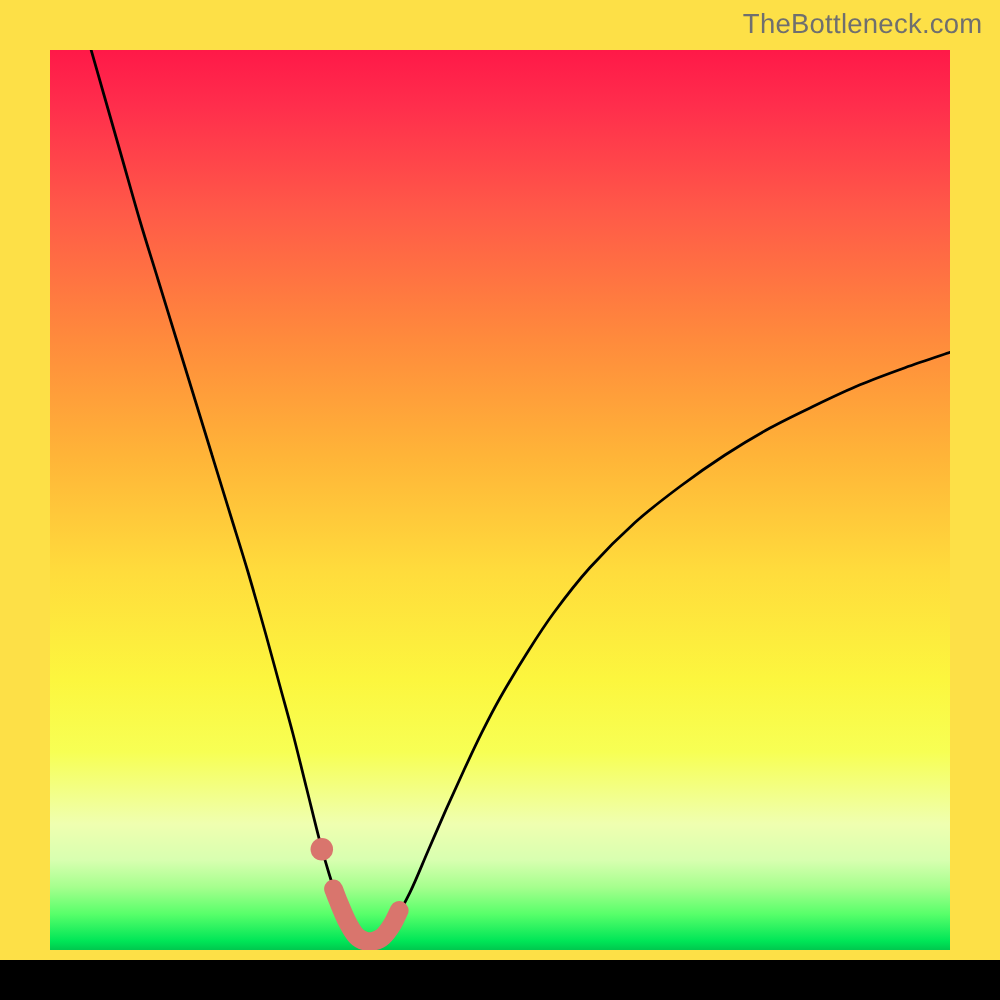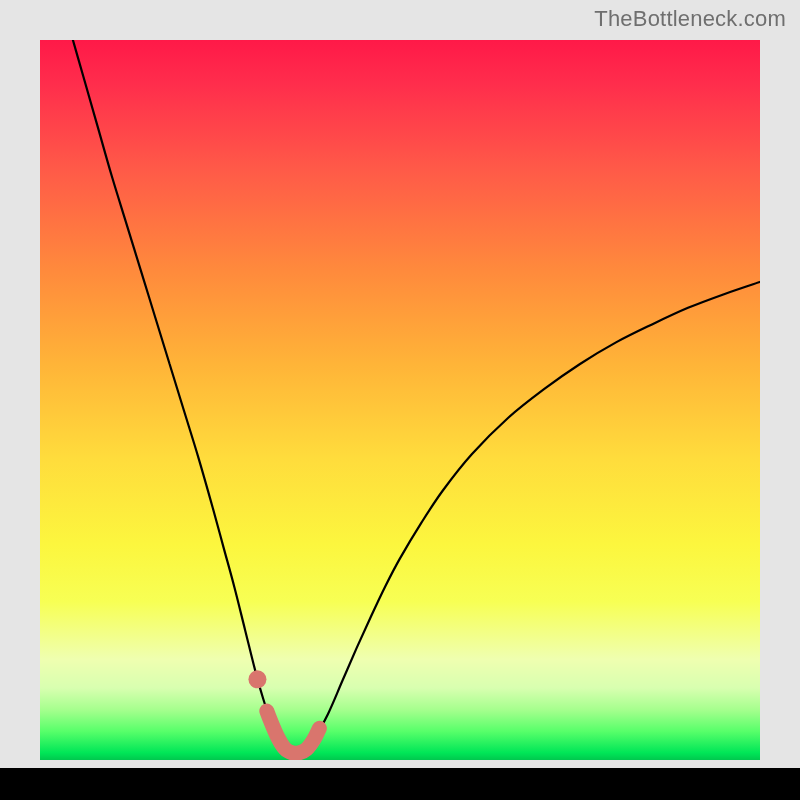--- a/index.html
+++ b/index.html
@@ -8,21 +8,21 @@
     width: 800px;
     height: 800px;
     background: #000;
     font-family: Arial, Helvetica, sans-serif;
     overflow: hidden;
   }
   .frame {
     position: relative;
     width: 800px;
     height: 768px;
-    background: #e5e5e5;
+    background: #fde047;
   }
   .plot-area {
     position: absolute;
     left: 40px;
     top: 40px;
     width: 720px;
     height: 720px;
     overflow: hidden;
   }
   .gradient {

